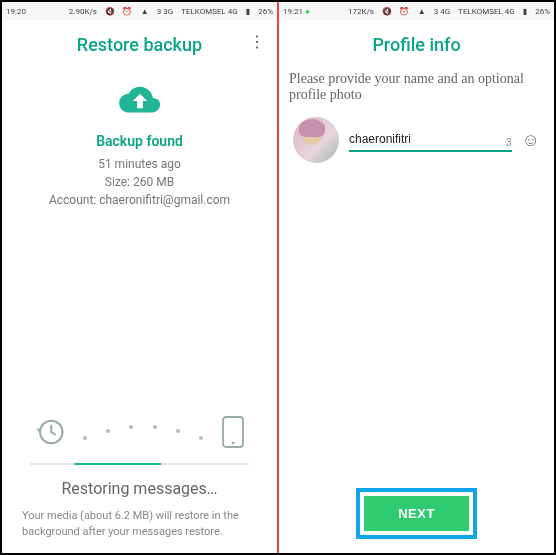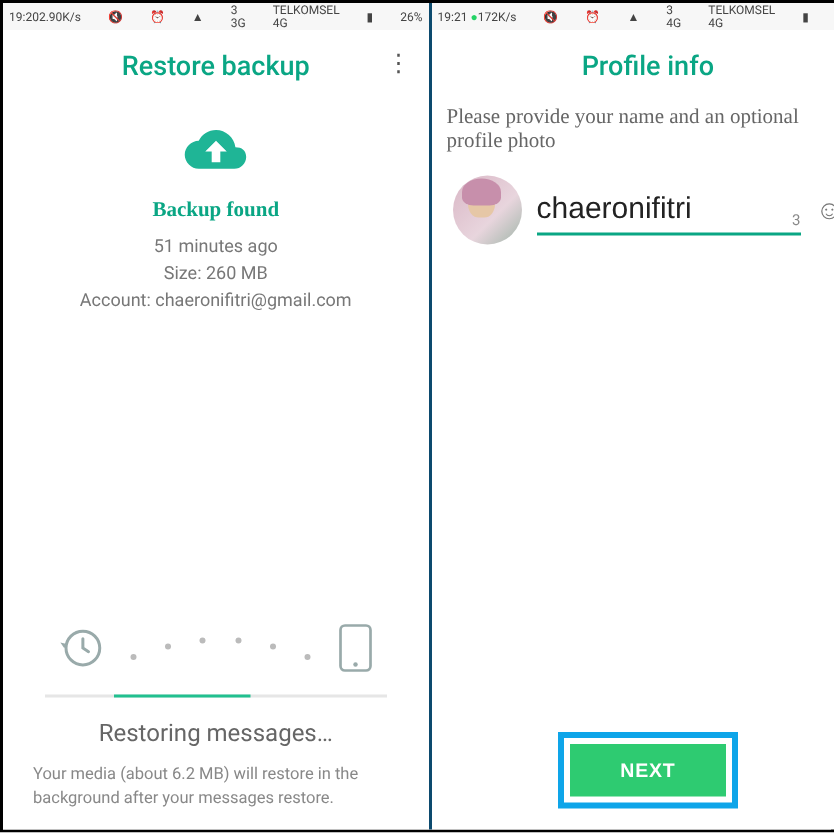--- a/index.html
+++ b/index.html
@@ -16,33 +16,33 @@
     height: 555px;
     border: 2px solid #000;
   }
   .panel {
     flex: 1;
     display: flex;
     flex-direction: column;
     background: #fff;
     position: relative;
   }
-  .panel-left { border-right: 2px solid #0c4a6e; }
+  .panel-left { border-right: 2px solid #ef4444; }
   .status-bar {
     height: 18px;
     background: #f7f7f7;
     display: flex;
     align-items: center;
     justify-content: space-between;
     padding: 0 4px;
     font-size: 8px;
     color: #444;
   }
   .status-left { display: flex; align-items: center; gap: 2px; }
-  .status-right { display: flex; align-items: center; gap: 18px; }
+  .status-right { display: flex; align-items: center; gap: 8px; }
   .status-bar .ic { font-size: 8px; }
   .header {
     display: flex;
     align-items: center;
     justify-content: center;
     position: relative;
     padding: 14px 8px 10px 8px;
   }
   .header-title {
     color: #0aa684;
@@ -63,21 +63,20 @@
     justify-content: center;
     margin-top: 18px;
   }
   .cloud-wrap svg { width: 46px; height: 36px; }
   .backup-found {
     text-align: center;
     color: #0aa684;
     font-weight: 600;
     font-size: 14px;
     margin-top: 14px;
-    font-family: Liberation Serif, serif;
   }
   .meta {
     text-align: center;
     color: #777;
     font-size: 12px;
     line-height: 1.5;
     margin-top: 6px;
   }
   .spacer { flex: 1; }
   .transfer-graphic {
@@ -161,21 +160,21 @@
     background: #c78fab;
   }
   .name-field {
     flex: 1;
     position: relative;
   }
   .name-input {
     width: 100%;
     border: none;
     border-bottom: 2px solid #0aa684;
-    font-size: 20px;
+    font-size: 12px;
     padding: 4px 22px 4px 0;
     outline: none;
     color: #222;
     background: transparent;
   }
   .char-count {
     position: absolute;
     right: 0;
     bottom: 4px;
     font-size: 10px;

